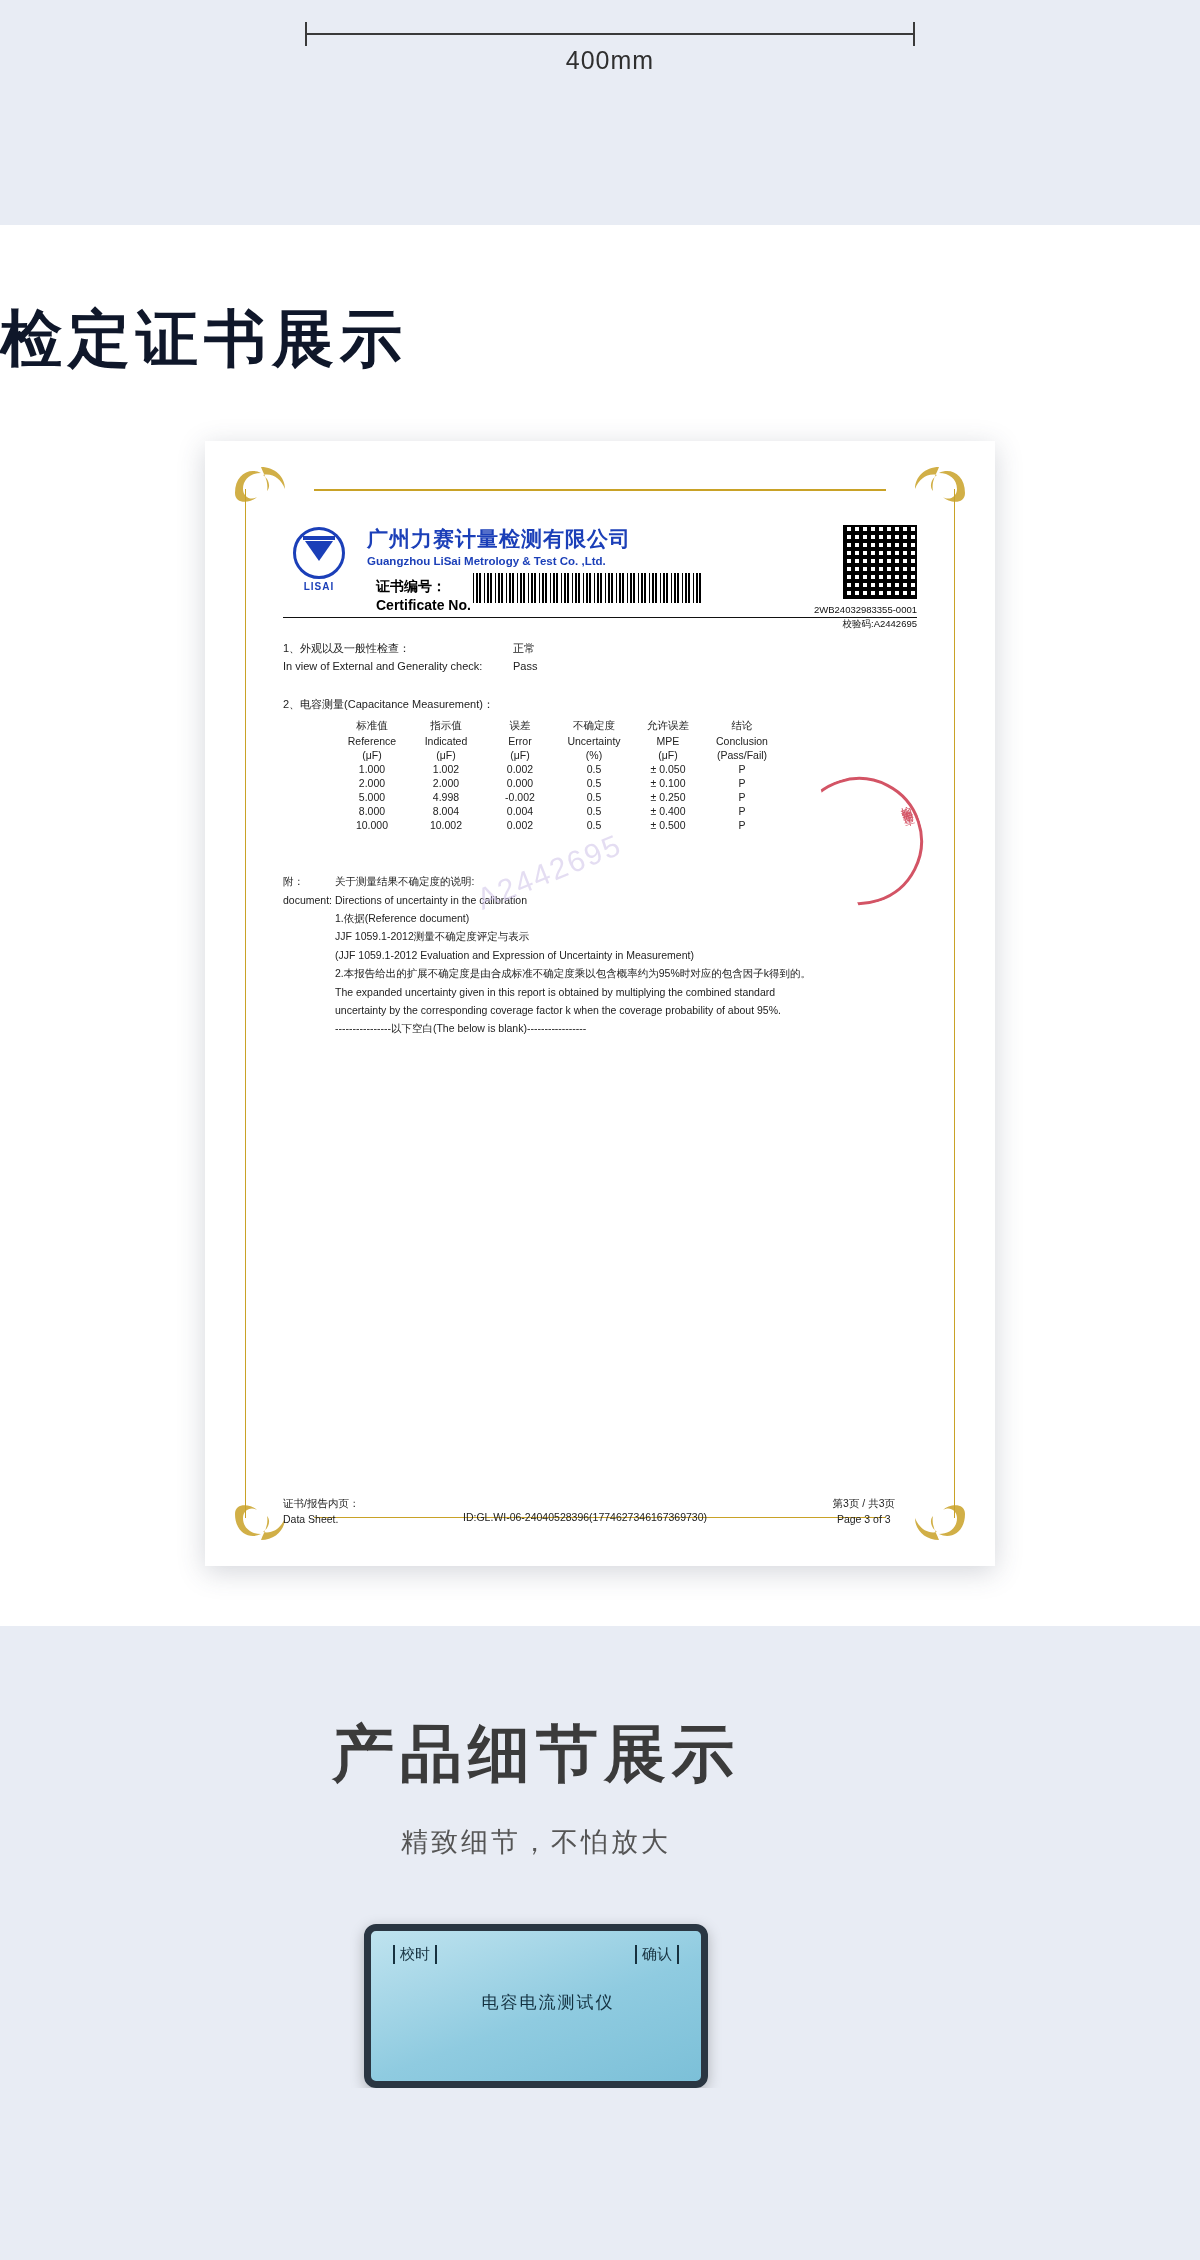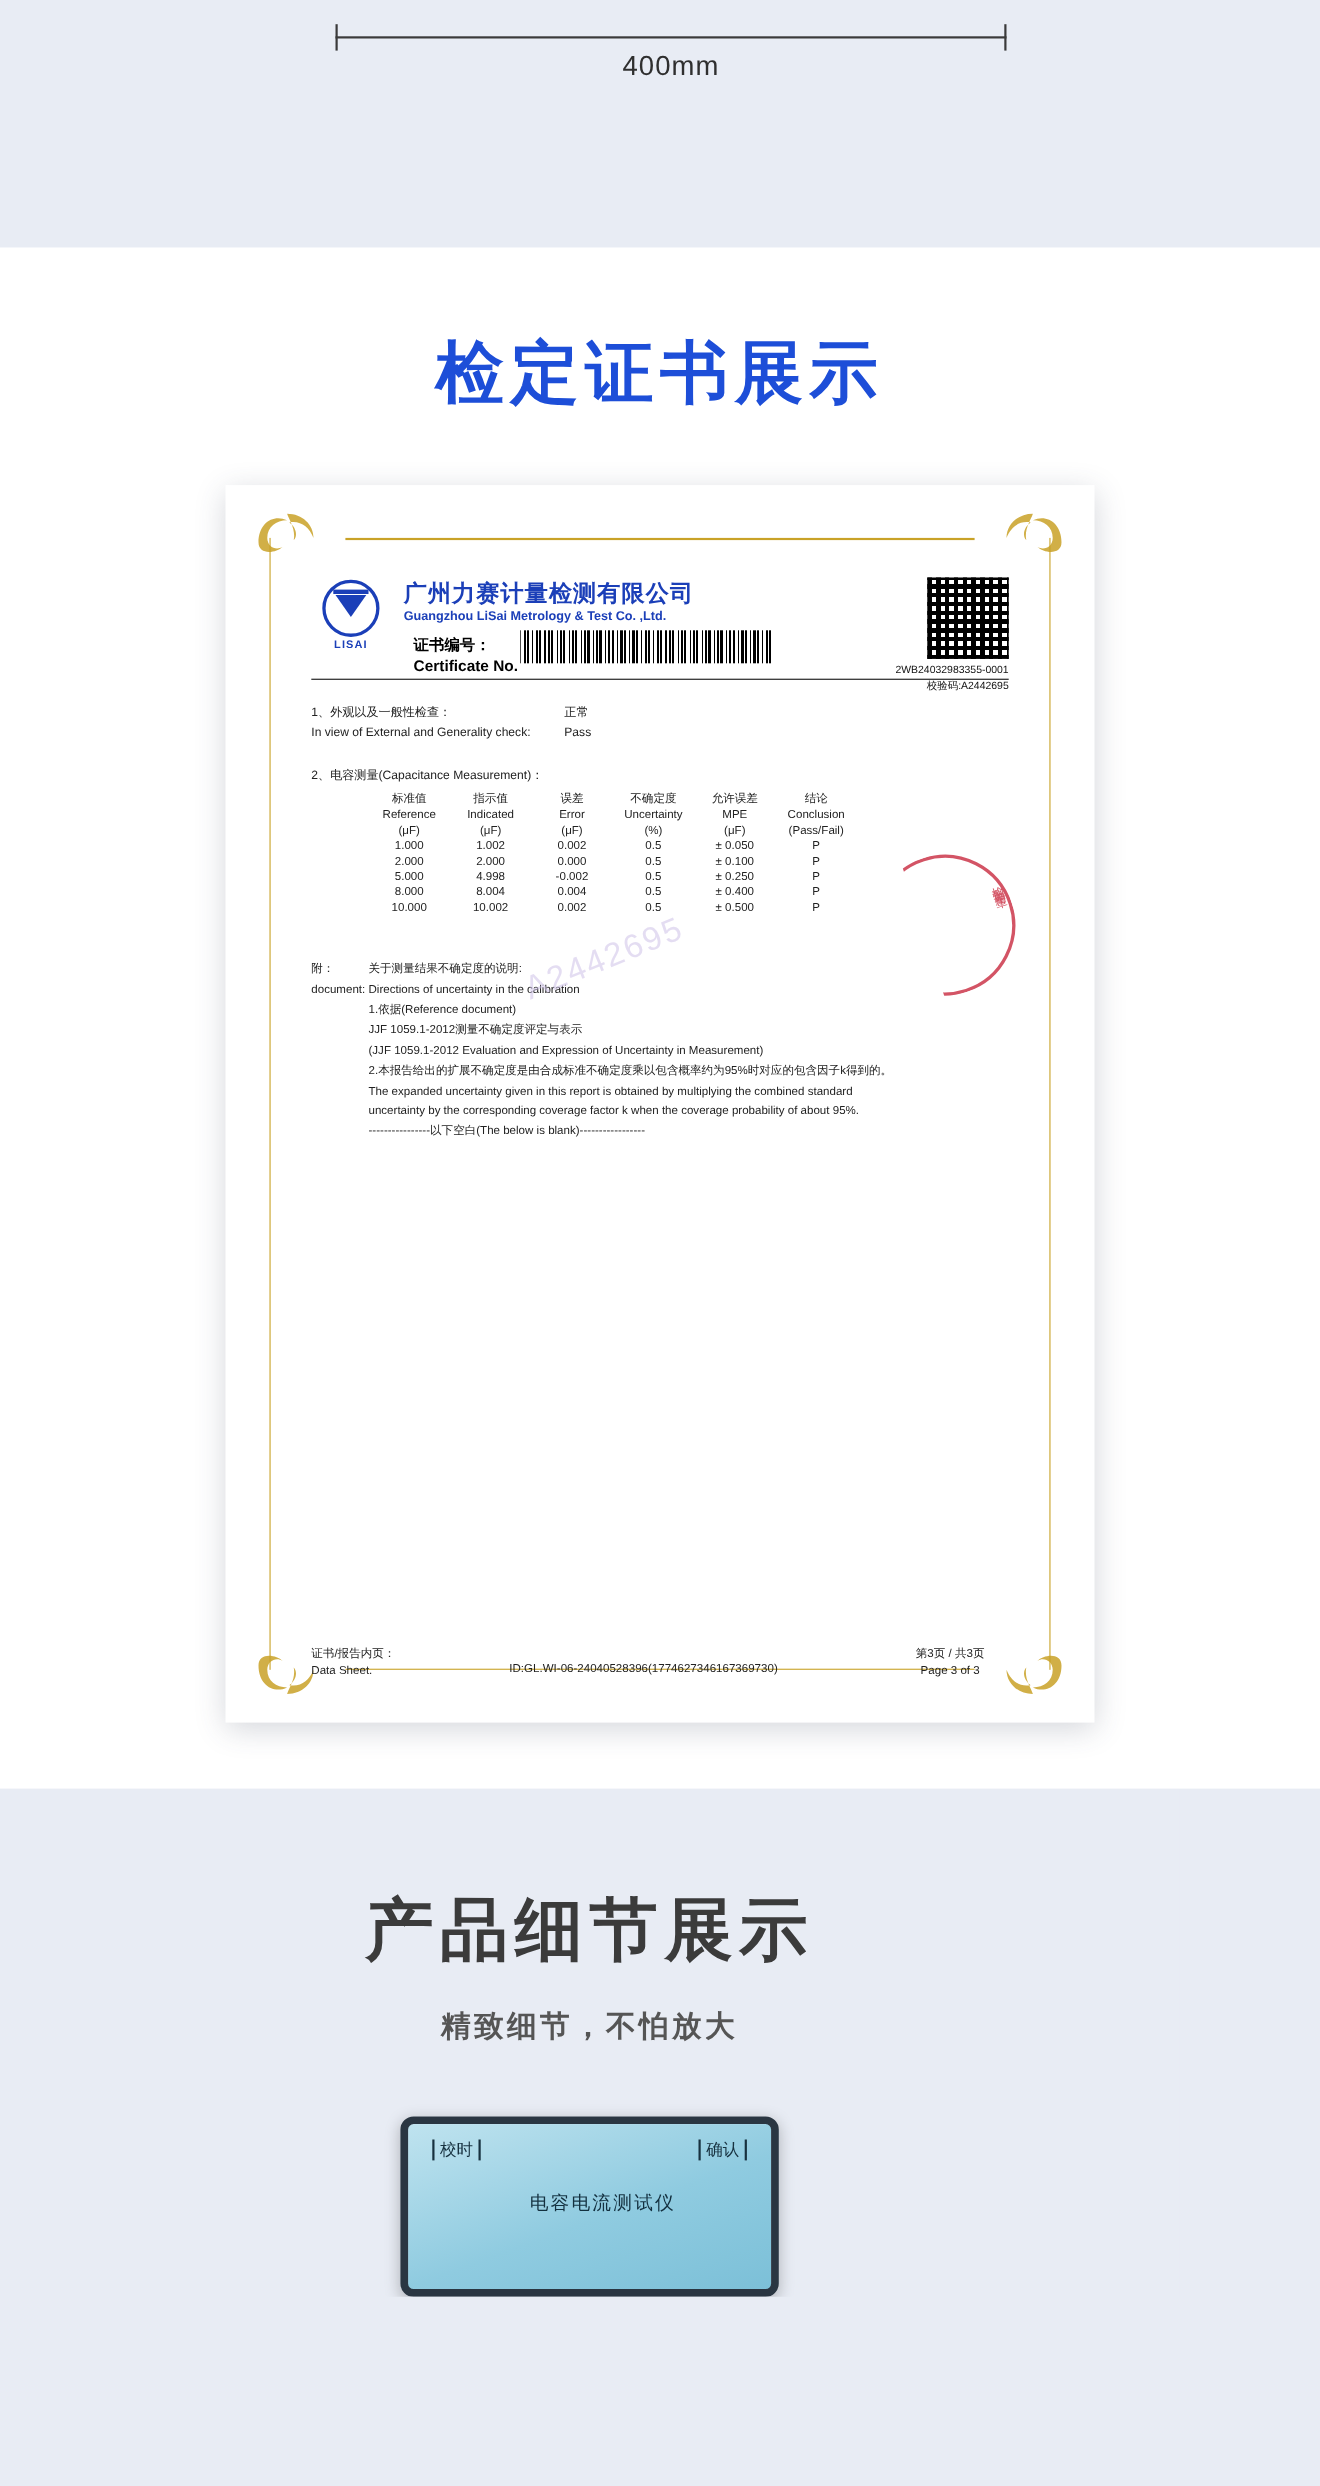--- a/index.html
+++ b/index.html
@@ -29,21 +29,21 @@
   .dim-text{
     position:absolute;left:305px;top:46px;width:610px;text-align:center;
     font-size:25px;color:#2f2f2f;letter-spacing:1px;
   }
 
   
   .cert-section{
     width:1200px;background:#fff;padding-bottom:60px;position:relative;
   }
   .section-title{
-    text-align:center;font-size:62px;font-weight:bold;color:#1d4ed8;
+    font-size:62px;font-weight:bold;color:#0f172a;
     letter-spacing:6px;padding-top:72px;padding-bottom:60px;
   }
   .cert-wrap{
     width:790px;margin:0 auto;position:relative;
   }
   .cert-paper{
     width:790px;height:1125px;background:#fff;
     box-shadow:0 6px 26px rgba(60,70,90,0.22);
     position:relative;overflow:hidden;
   }
@@ -157,21 +157,21 @@
   .footer .f-right{position:absolute;right:22px;top:0;text-align:center;}
 
   
   .detail-section{
     width:1072px;background:#e8ecf4;padding-top:86px;text-align:center;
   }
   .detail-title{
     font-size:62px;font-weight:bold;color:#3b3b3b;letter-spacing:6px;
   }
   .detail-sub{
-    font-size:27px;color:#555;margin-top:28px;letter-spacing:3px;font-weight:bold;
+    font-size:27px;color:#555;margin-top:28px;letter-spacing:3px;
   }
   .device{
     width:330px;margin:64px auto 0;height:150px;
     background:linear-gradient(160deg,#bfe3ef 0%,#8fcbe0 55%,#7cc0d8 100%);
     border:7px solid #2a3642;border-radius:12px;position:relative;
     box-shadow:0 4px 14px rgba(0,0,0,.25);
   }
   .dev-btn{
     position:absolute;top:14px;font-size:15px;color:#17313f;
     border-left:2px solid #17313f;border-right:2px solid #17313f;padding:0 5px;

